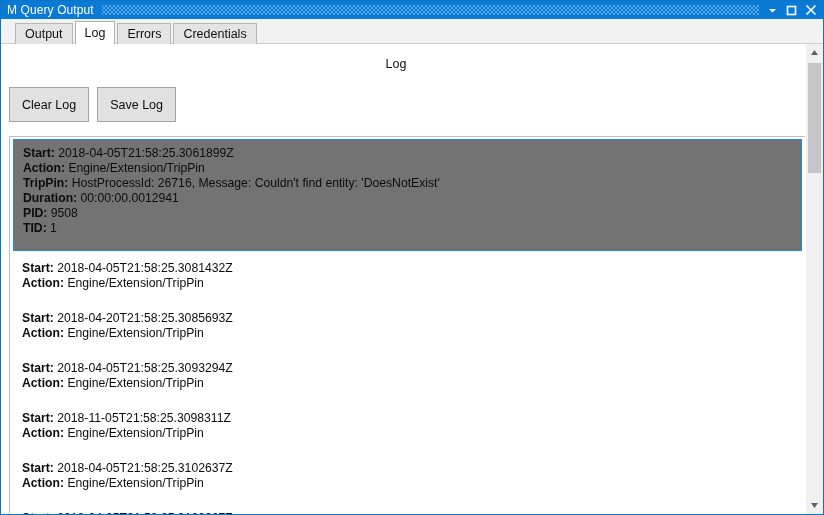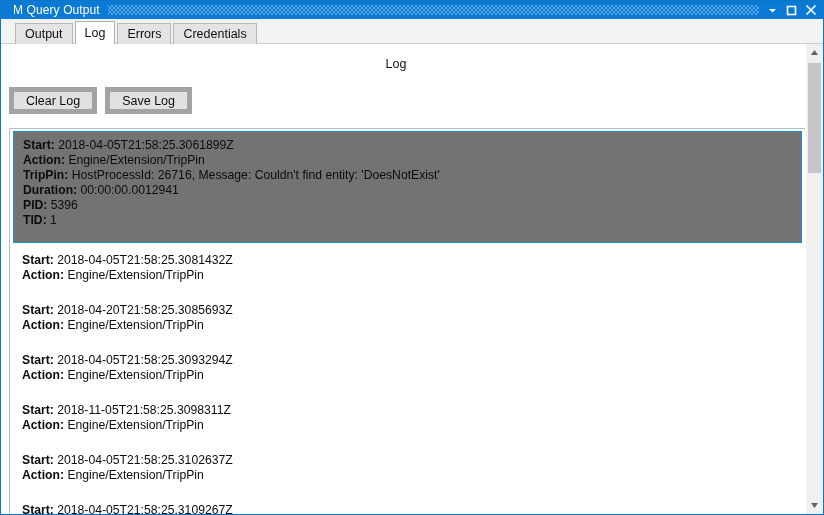--- a/index.html
+++ b/index.html
@@ -34,21 +34,21 @@
     display: flex;
     align-items: center;
     flex: 0 0 auto;
     position: relative;
     user-select: none;
   }
   .title-text {
     color: #ffffff;
     font-size: 12px;
     line-height: 18px;
-    padding-left: 12px;
+    padding-left: 6px;
     white-space: nowrap;
     letter-spacing: 0.1px;
   }
   .title-grip {
     flex: 1 1 auto;
     height: 10px;
     margin: 0 4px 0 8px;
     background-image:
       radial-gradient(#5aaae6 0.8px, transparent 0.9px),
       radial-gradient(#5aaae6 0.8px, transparent 0.9px);
@@ -137,23 +137,23 @@
   }
 
   .toolbar {
     flex: 0 0 auto;
     padding: 14px 0 0 8px;
     display: flex;
     gap: 8px;
   }
   .btn {
     min-width: 71px;
-    height: 27px;
+    height: 35px;
     background: #e1e1e1;
-    border: 5px solid #a3a3a3;
+    border: 1px solid #a3a3a3;
     font-family: "Liberation Sans", sans-serif;
     font-size: 12.5px;
     color: #0c0c0c;
     display: flex;
     align-items: center;
     justify-content: center;
     padding: 8px 12px;
     box-sizing: border-box;
     cursor: default;
   }
@@ -303,21 +303,21 @@
             <div class="log-line">
               <span class="log-key">TripPin:</span>
               <span class="log-val">HostProcessId: 26716, Message: Couldn't find entity: 'DoesNotExist'</span>
             </div>
             <div class="log-line">
               <span class="log-key">Duration:</span>
               <span class="log-val">00:00:00.0012941</span>
             </div>
             <div class="log-line">
               <span class="log-key">PID:</span>
-              <span class="log-val">5396</span>
+              <span class="log-val">9508</span>
             </div>
             <div class="log-line">
               <span class="log-key">TID:</span>
               <span class="log-val">1</span>
             </div>
           </div>
 
           <div class="log-entry plain">
             <div class="log-line">
               <span class="log-key">Start:</span>

